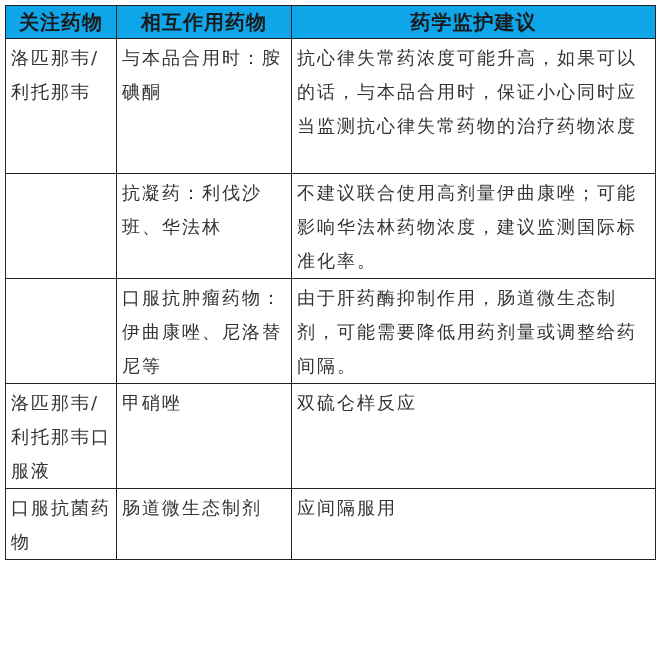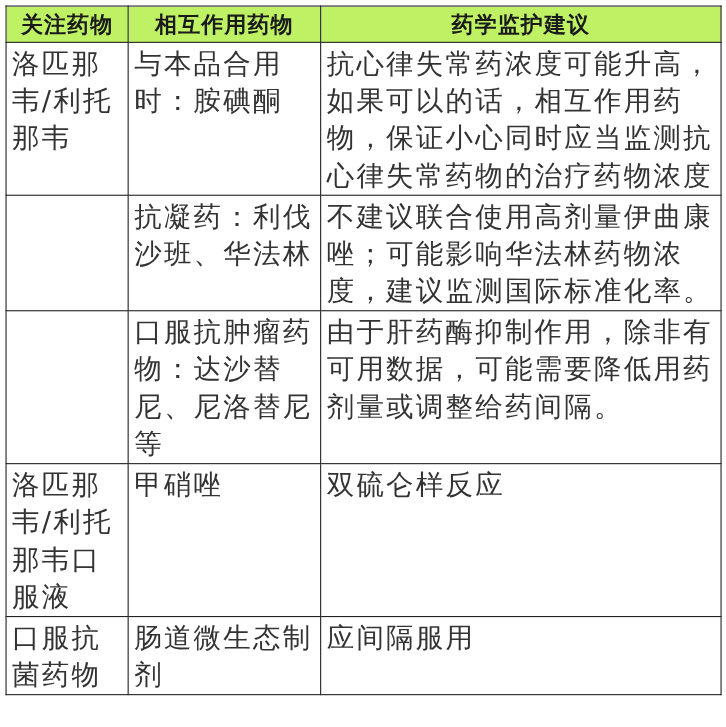--- a/index.html
+++ b/index.html
@@ -21,28 +21,28 @@
       top: 5px;
       width: 650px;
       border-collapse: collapse;
       table-layout: fixed;
     }
     table.interaction-table th,
     table.interaction-table td {
       border: 1.5px solid #222222;
       vertical-align: top;
       padding: 2px 4px 0 5px;
-      font-size: 25px;
+      font-size: 18px;
       line-height: 34px;
       letter-spacing: 2px;
       word-break: break-all;
       overflow: hidden;
     }
     table.interaction-table th {
-      background: #bef264;
+      background: #0ea5e9;
       color: #1a1a1a;
       font-family: "DejaVu Serif", "Liberation Serif", serif;
       font-weight: bold;
       font-size: 20px;
       text-align: center;
       height: 32px;
       line-height: 32px;
       padding: 0;
       letter-spacing: 1px;
     }
@@ -69,31 +69,31 @@
     <tr>
       <th>关注药物</th>
       <th>相互作用药物</th>
       <th>药学监护建议</th>
     </tr>
   </thead>
   <tbody>
     <tr class="r1">
       <td>洛匹那韦/利托那韦</td>
       <td>与本品合用时：胺碘酮</td>
-      <td>抗心律失常药浓度可能升高，如果可以的话，相互作用药物，保证小心同时应当监测抗心律失常药物的治疗药物浓度</td>
+      <td>抗心律失常药浓度可能升高，如果可以的话，与本品合用时，保证小心同时应当监测抗心律失常药物的治疗药物浓度</td>
     </tr>
     <tr class="r2">
       <td></td>
       <td>抗凝药：利伐沙班、华法林</td>
       <td>不建议联合使用高剂量伊曲康唑；可能影响华法林药物浓度，建议监测国际标准化率。</td>
     </tr>
     <tr class="r4">
       <td></td>
-      <td>口服抗肿瘤药物：达沙替尼、尼洛替尼等</td>
-      <td>由于肝药酶抑制作用，除非有可用数据，可能需要降低用药剂量或调整给药间隔。</td>
+      <td>口服抗肿瘤药物：伊曲康唑、尼洛替尼等</td>
+      <td>由于肝药酶抑制作用，肠道微生态制剂，可能需要降低用药剂量或调整给药间隔。</td>
     </tr>
     <tr class="r5">
       <td>洛匹那韦/利托那韦口服液</td>
       <td>甲硝唑</td>
       <td>双硫仑样反应</td>
     </tr>
     <tr class="r6">
       <td>口服抗菌药物</td>
       <td>肠道微生态制剂</td>
       <td>应间隔服用</td>

